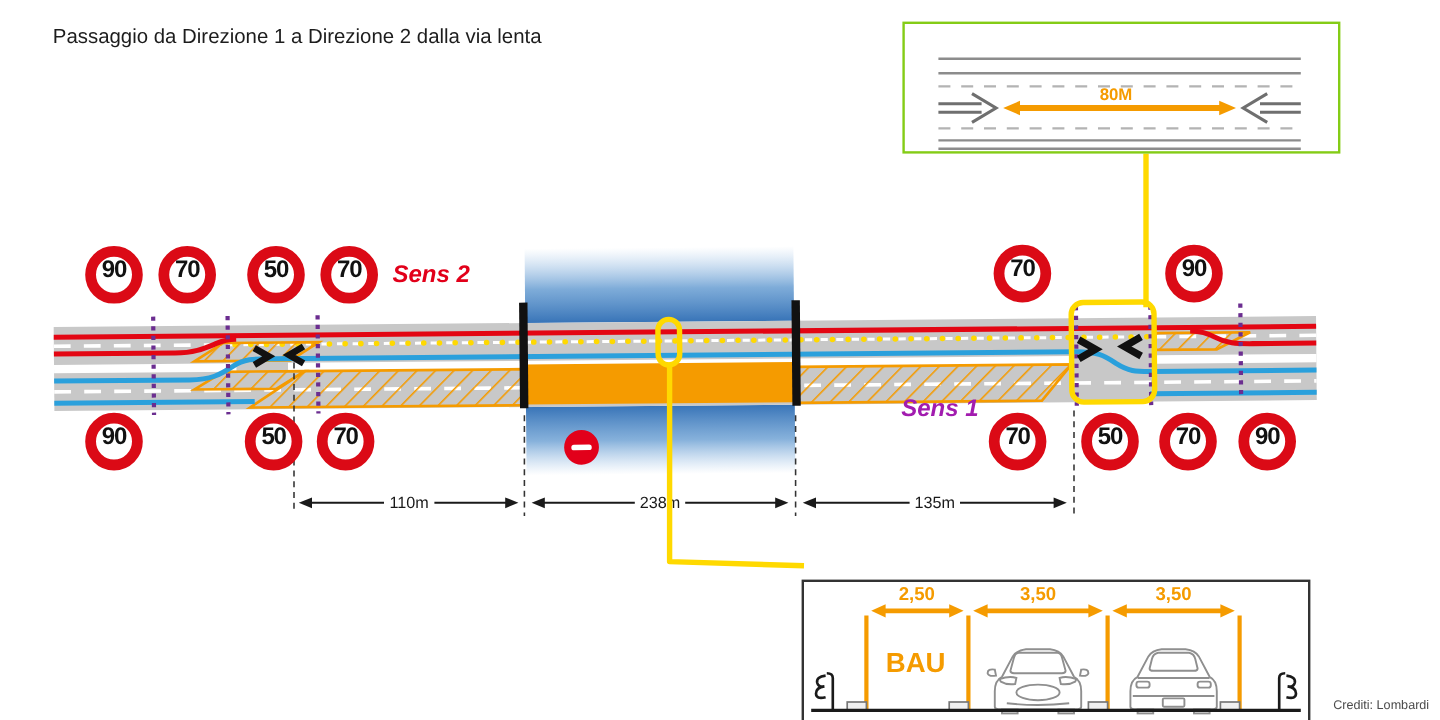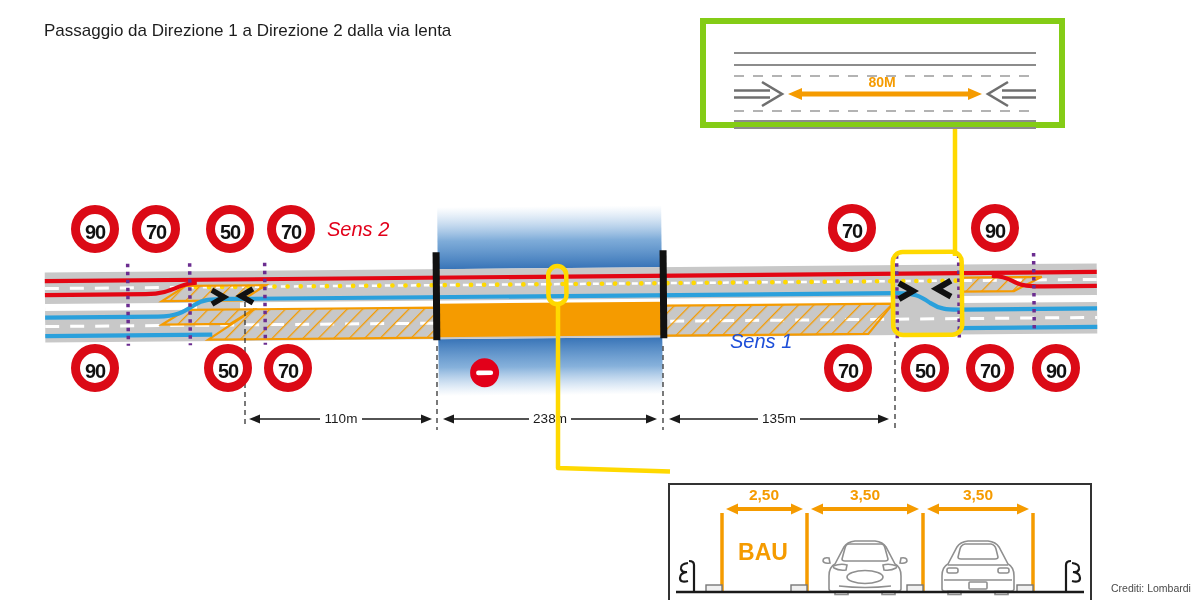--- a/index.html
+++ b/index.html
@@ -1,30 +1,30 @@
 <!DOCTYPE html>
 <html><head>
 <meta charset="utf-8">
 <style>
   html,body{margin:0;padding:0;background:#fff;}
   .stage{position:relative;width:1200px;height:600px;background:#fff;overflow:hidden;
          font-family:"Liberation Sans",sans-serif;}
   .abs{position:absolute;}
   .title{left:44px;top:21px;font-size:17px;color:#1d1d1d;}
   .credits{left:1111px;top:582px;font-size:10.5px;color:#4a4a4a;}
-  .dir-label{font-size:20px;font-weight:normal;font-style:italic;}
+  .dir-label{font-size:20px;font-weight:bold;font-style:italic;}
   .dir-sens2{left:327px;top:218px;color:#E2001A;}
-  .dir-sens1{left:730px;top:330px;color:#1d4ed8;}
+  .dir-sens1{left:751px;top:330px;color:#a21caf;}
   .sign{position:absolute;width:48px;height:48px;box-sizing:border-box;
         border:9px solid #DB0A16;border-radius:50%;background:#fff;
-        display:flex;align-items:flex-end;justify-content:center;}
+        display:flex;align-items:flex-start;justify-content:center;}
   .sign span{font-size:20px;font-weight:800;color:#111;letter-spacing:-1px;
              font-family:"Liberation Sans",sans-serif;}
   .inset{position:absolute;background:#fff;box-sizing:border-box;}
-  .inset-top{left:700px;top:18px;width:365px;height:110px;border:6px solid #84cc16;}
+  .inset-top{left:752px;top:18px;width:365px;height:110px;border:2px solid #84cc16;}
   .inset-bottom{left:668px;top:466px;width:424px;height:126px;border:2px solid #333;margin-top:17px;}
   svg text{font-family:"Liberation Sans",sans-serif;}
   .main-svg{left:0;top:0;}
 </style>
 </head>
 <body>
 
 <div class="stage">
 
   <svg class="abs main-svg" width="1200" height="600" viewBox="0 0 1200 600">

